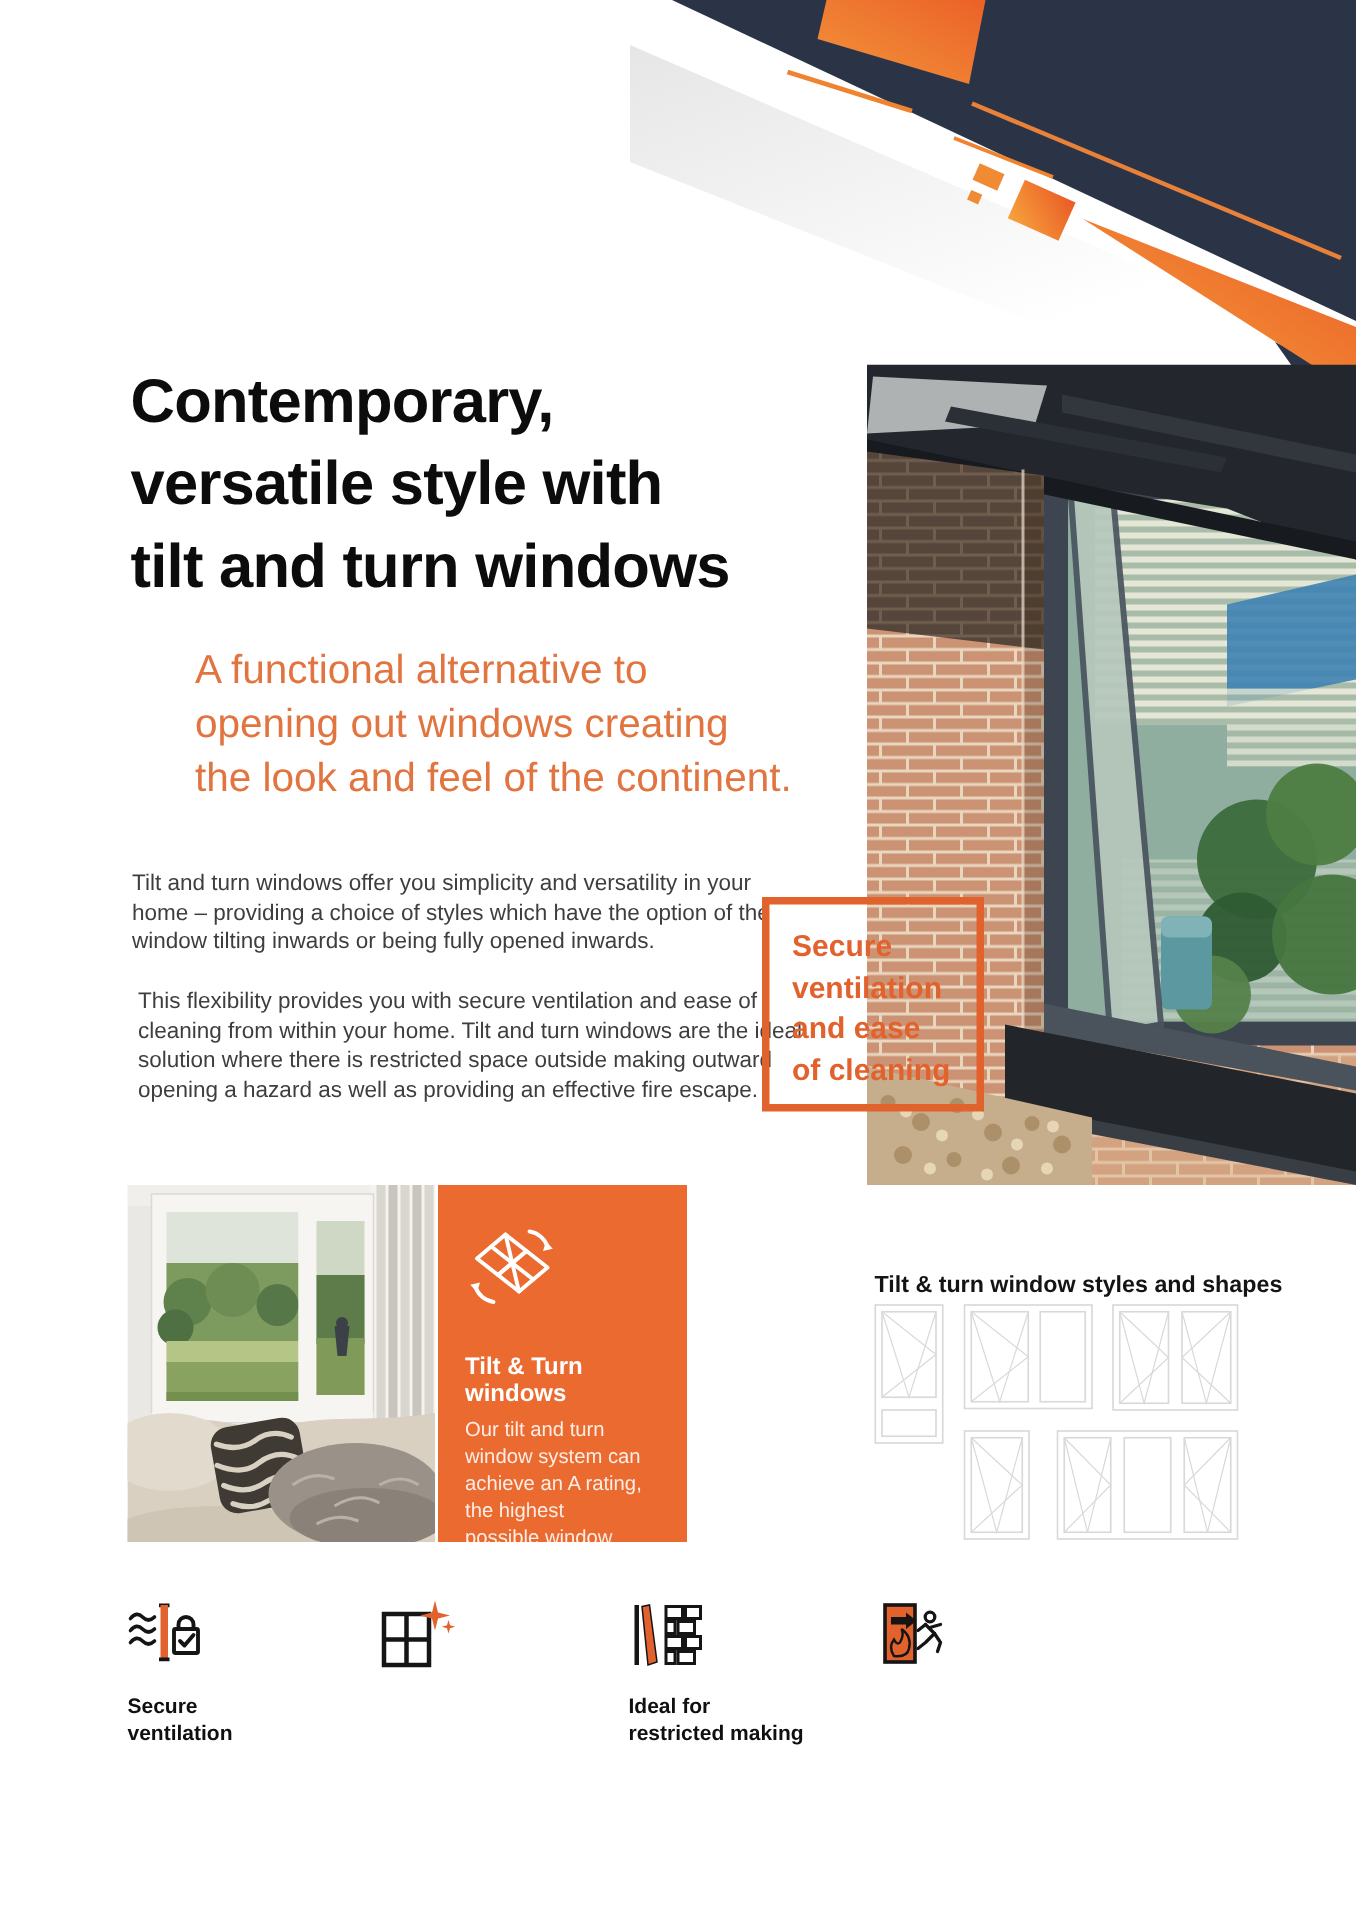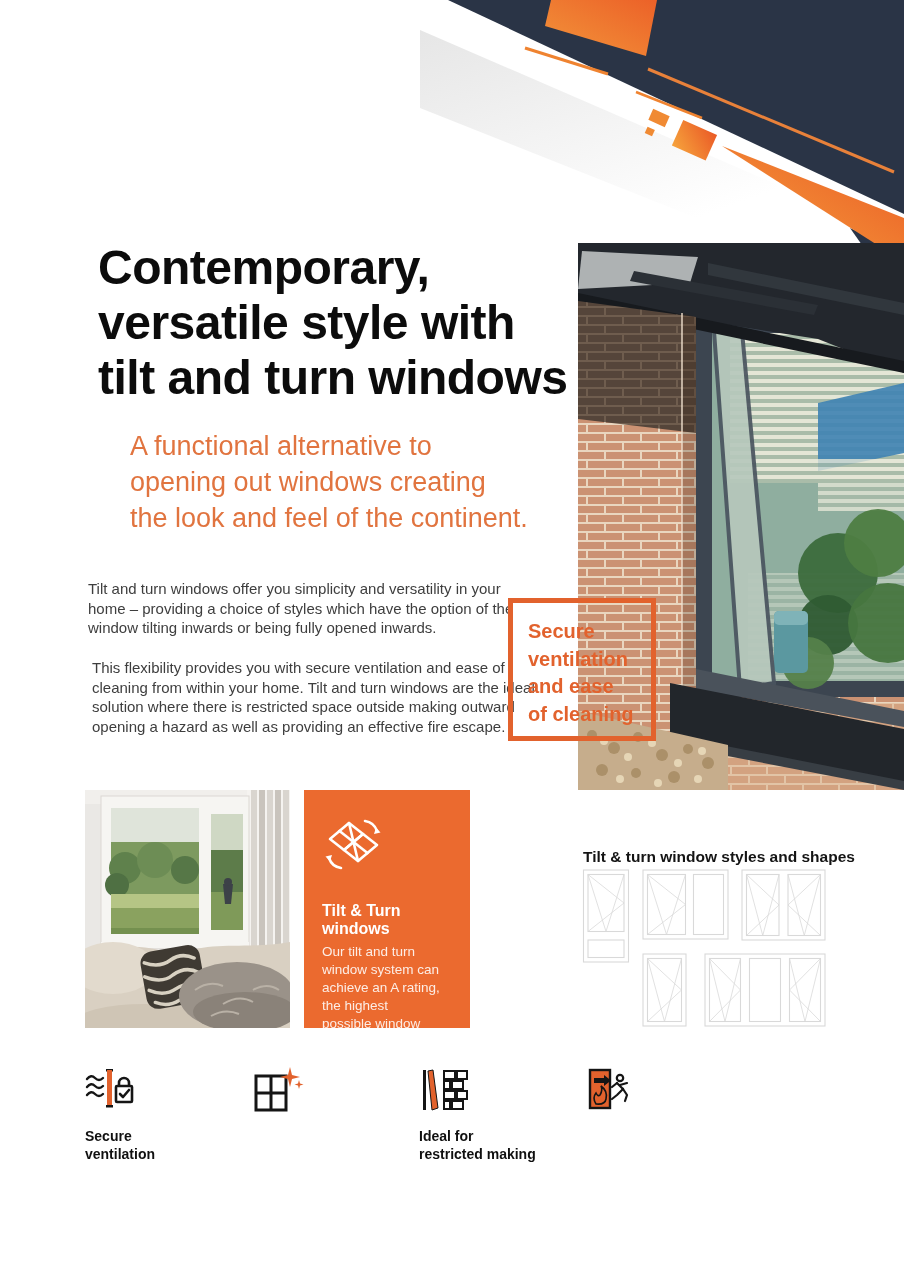--- a/index.html
+++ b/index.html
@@ -8,22 +8,22 @@
     background:#ffffff;font-family:"Liberation Sans",sans-serif;color:#222;
   }
   .abs{position:absolute;}
   .preline{white-space:pre-line;}
 
   
   #top-deco{left:0;top:0;width:904px;height:310px;z-index:1;}
 
   
   #page-title{
-    left:98px;top:240px;width:480px;
-    font-size:48px;line-height:55px;font-weight:bold;letter-spacing:-0.5px;
+    left:87px;top:240px;width:480px;
+    font-size:41px;line-height:55px;font-weight:bold;letter-spacing:-0.5px;
     color:#0c0c0c;z-index:2;
   }
   #page-subtitle{
     left:88px;top:428px;width:460px;
     font-size:27px;line-height:36px;font-weight:normal;
     color:#e1743f;z-index:2;margin-left:42px;
   }
   .body-para{
     left:88px;width:450px;font-size:15px;line-height:19.5px;color:#3e3e3e;z-index:2;
   }
@@ -37,21 +37,21 @@
   #callout-box{
     left:508px;top:598px;width:148px;height:143px;box-sizing:border-box;
     border:5px solid #e2622d;z-index:3;
     padding:15px 0 0 15px;
     font-size:20px;line-height:27.5px;font-weight:bold;color:#e2622d;
   }
 
   
   #photo-left{left:85px;top:790px;width:205px;height:238px;z-index:1;}
   #tilt-turn-panel{
-    left:304px;top:790px;width:166px;height:238px;background:#eb6a2f;z-index:2;
+    left:292px;top:790px;width:166px;height:238px;background:#eb6a2f;z-index:2;
     box-sizing:border-box;padding:24px 14px 0 18px;
   }
   #panel-title{font-size:16px;font-weight:bold;color:#ffffff;margin-top:22px;}
   #panel-body{
     font-size:13.5px;line-height:18px;color:rgba(255,255,255,0.88);margin-top:5px;
   }
 
   
   #styles-heading{
     left:583px;top:848px;width:320px;

